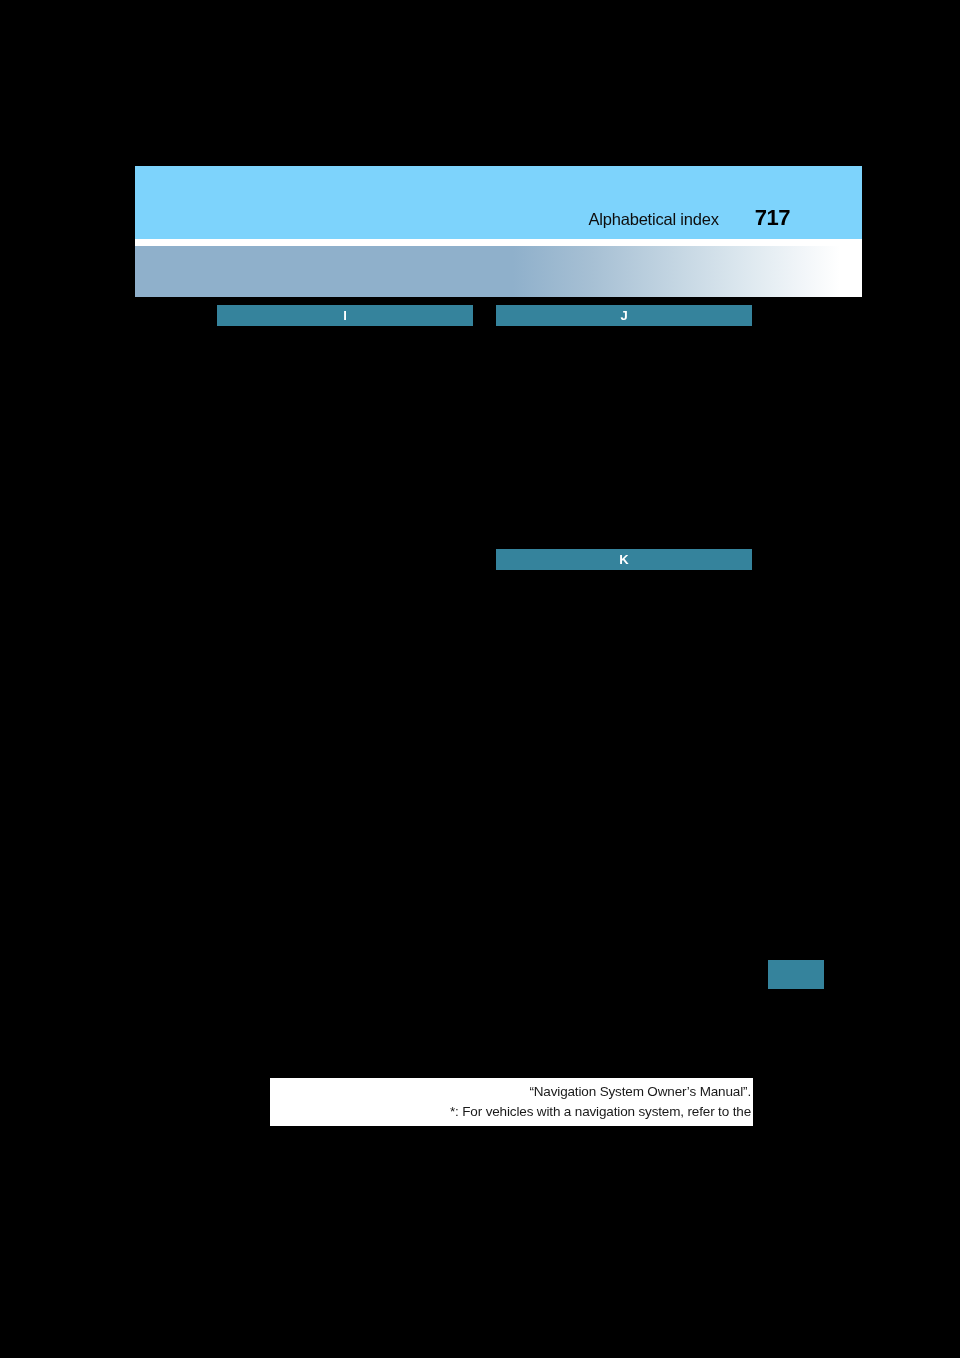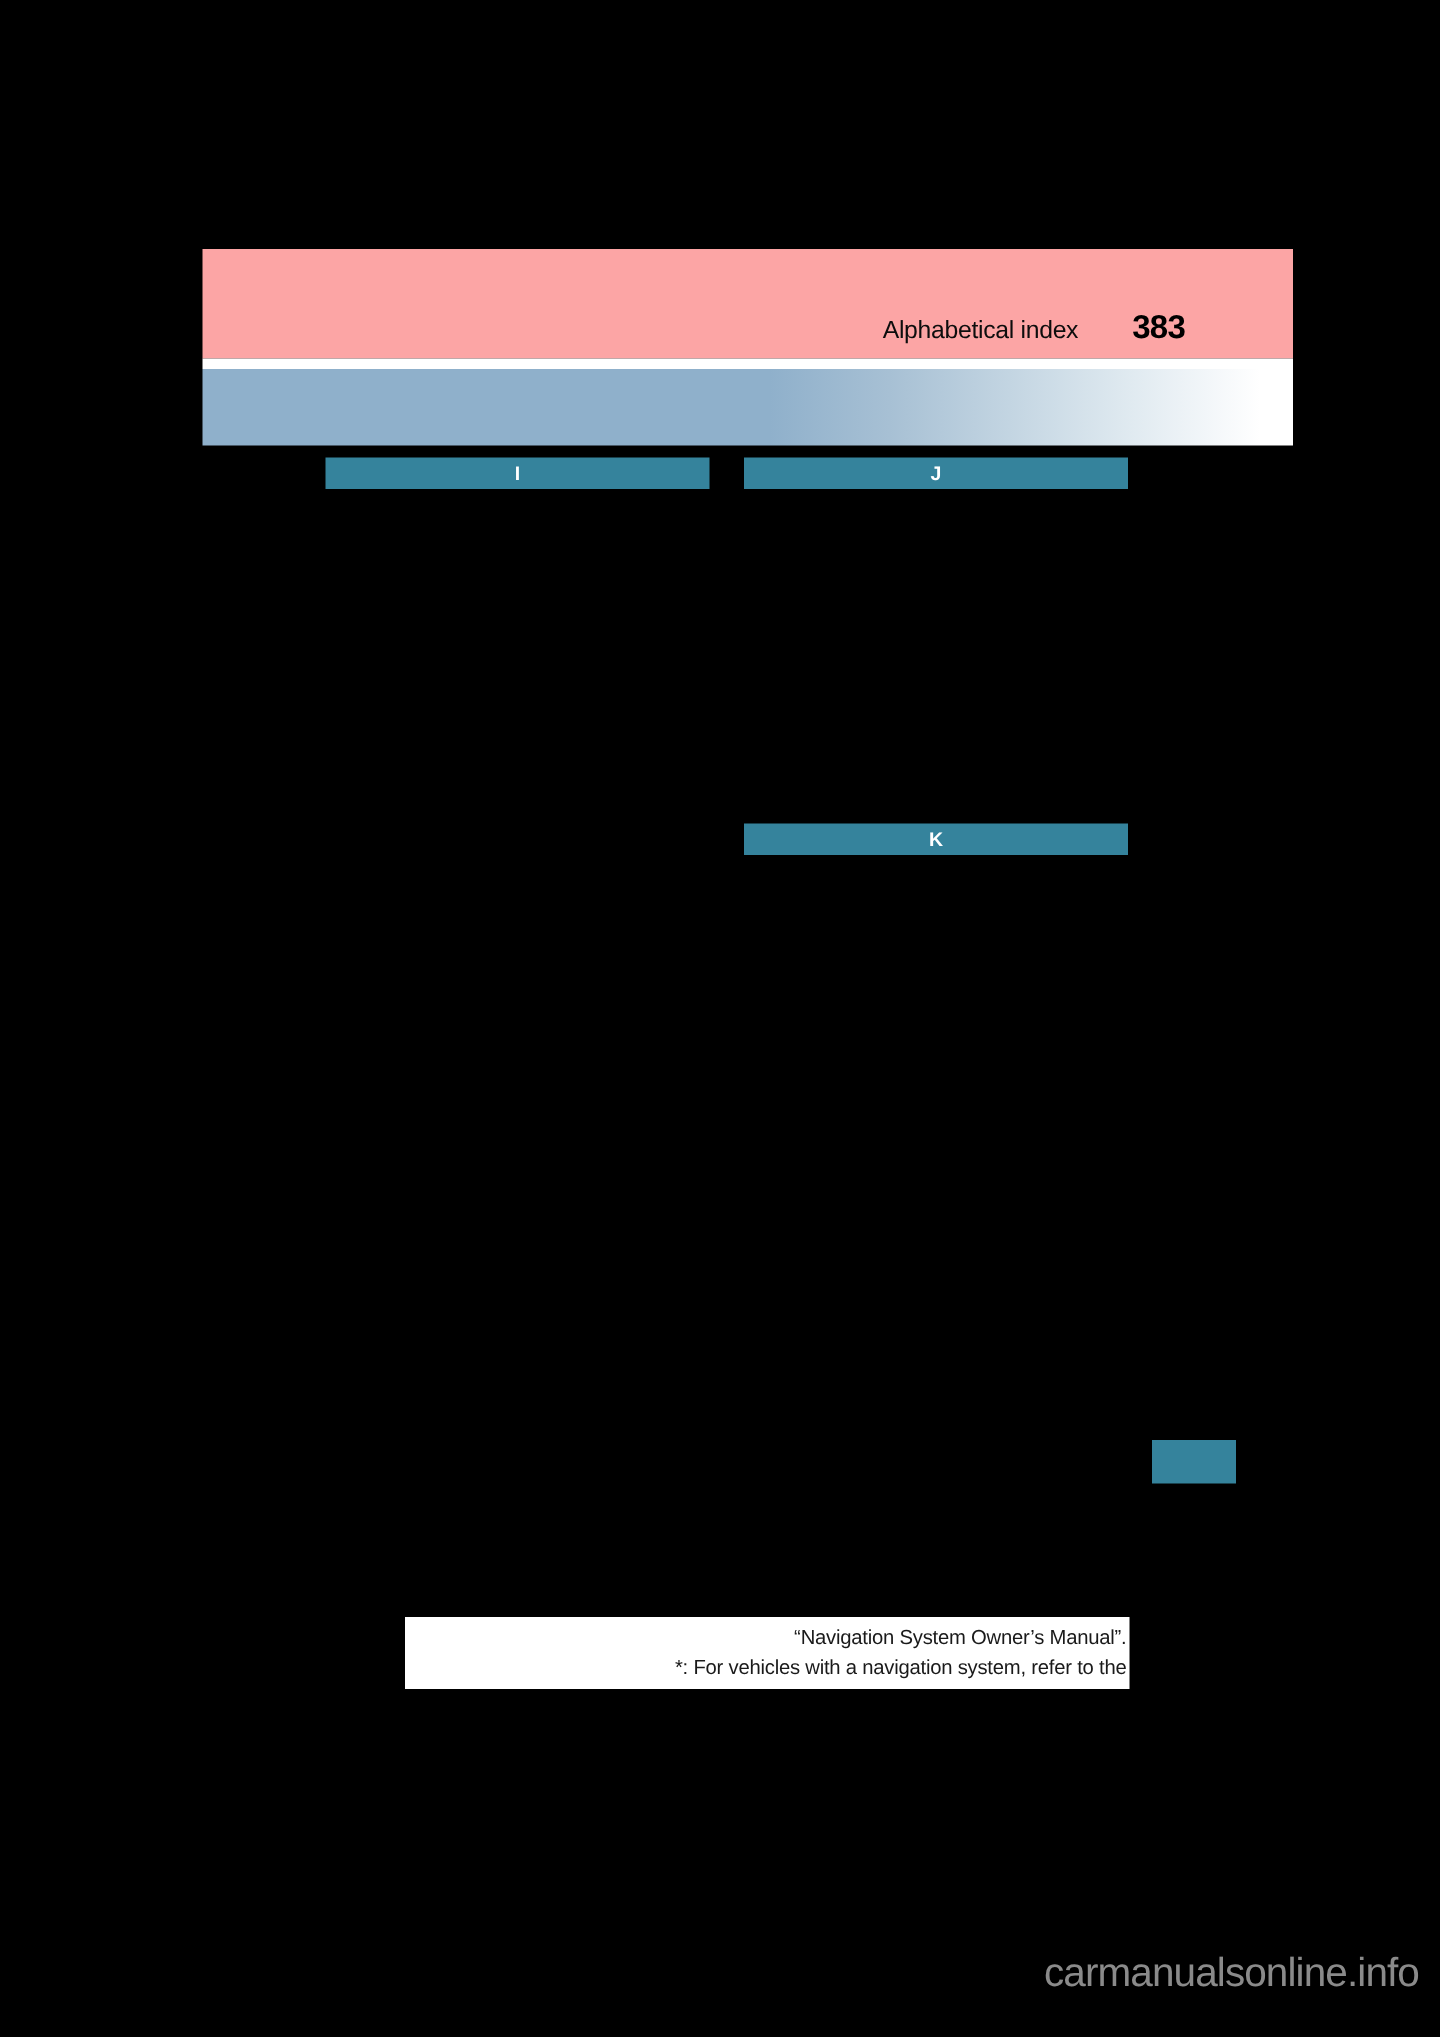--- a/index.html
+++ b/index.html
@@ -26,21 +26,21 @@
     background: #000000;
   }
 
   
   #header-band {
     position: absolute;
     left: 135px;
     top: 166px;
     width: 727px;
     height: 73px;
-    background: #fca5a5;
+    background: #7dd3fc;
   }
   #header-title-row {
     position: absolute;
     right: 72px;
     bottom: 8px;
     display: flex;
     align-items: baseline;
     gap: 36px;
   }
   #header-title {
@@ -164,21 +164,21 @@
   }
 </style>
 </head>
 <body>
 
 <div id="page-sheet">
 
   <div id="header-band">
     <div id="header-title-row">
       <span id="header-title">Alphabetical index</span>
-      <span id="header-pageno">383</span>
+      <span id="header-pageno">717</span>
     </div>
   </div>
 
   <div id="header-white-rule"></div>
   <div id="header-gradient"></div>
 
   <div id="letter-bar-i" class="letter-bar">I</div>
 
   <div id="letter-bar-j" class="letter-bar">J</div>
 
@@ -190,15 +190,14 @@
 
   <div id="index-column-right-k" class="index-column"></div>
 
   <div id="thumb-tab"></div>
 
   <div id="footnote-box">
     <div class="footnote-line">“Navigation System Owner’s Manual”.</div>
     <div class="footnote-line">*: For vehicles with a navigation system, refer to the</div>
   </div>
 
-  <div id="watermark">carmanualsonline.info</div>
 
 </div>
 
 </body></html>

